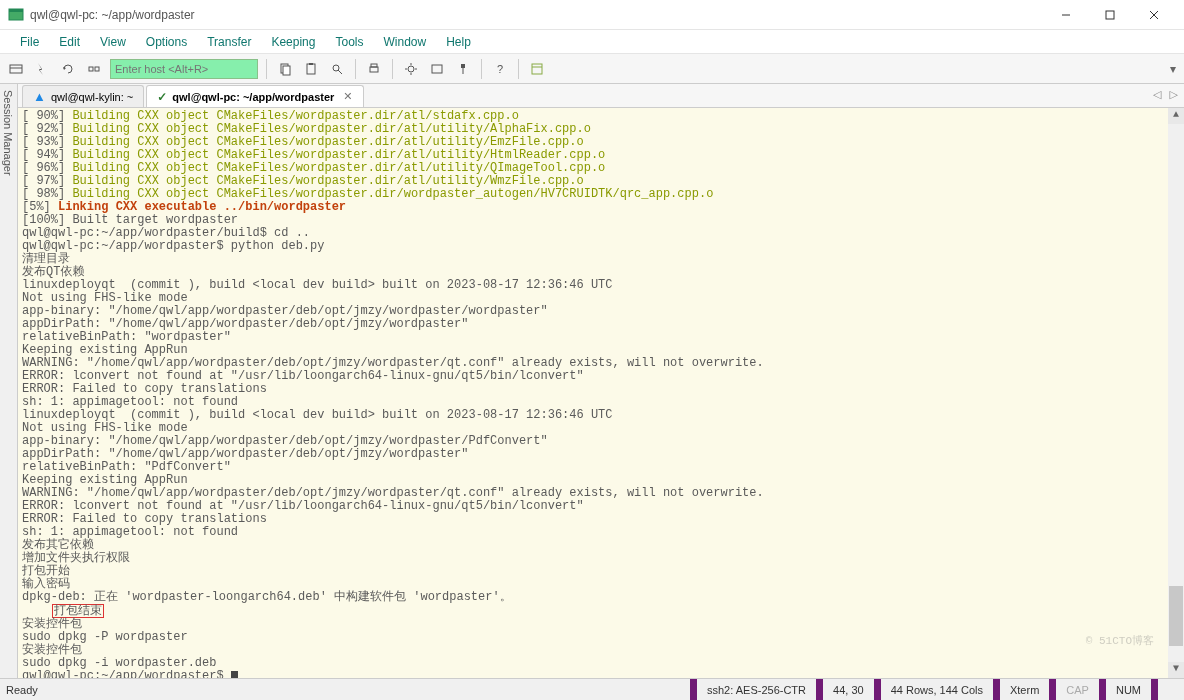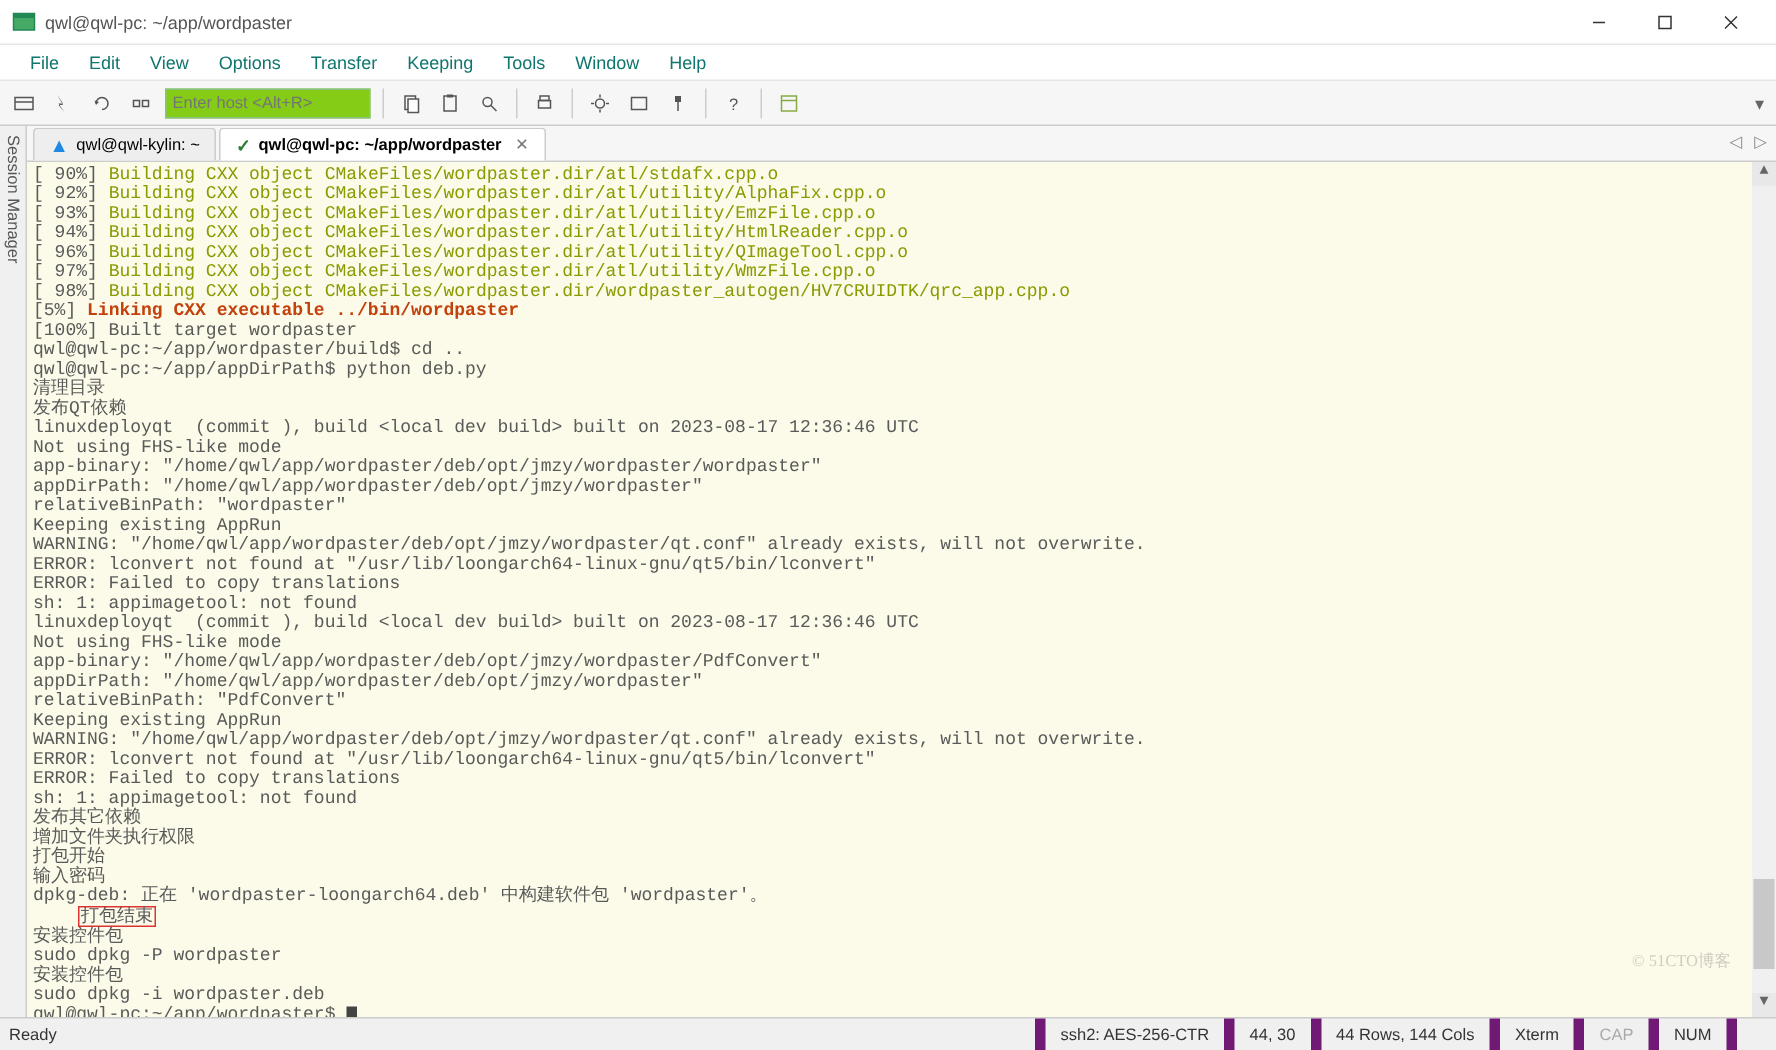--- a/index.html
+++ b/index.html
@@ -7,21 +7,21 @@
 .titlebar { height: 30px; background: #fff; display: flex; align-items: center; padding: 0 8px; border-bottom: 1px solid #e5e5e5; }
 .titlebar-icon { width: 16px; height: 16px; margin-right: 6px; display: inline-block; }
 .titlebar-text { flex: 1; color: #555; font-size: 12px; }
 .win-controls { display: flex; gap: 0; }
 .win-btn { width: 44px; height: 28px; display: flex; align-items: center; justify-content: center; color: #555; }
 .menubar { height: 24px; background: #fff; display: flex; align-items: center; padding: 0 10px; gap: 0; border-bottom: 1px solid #e5e5e5; }
 .menu-item { padding: 3px 10px; color: #0f766e; }
 .toolbar { height: 30px; background: #f6f6f6; display: flex; align-items: center; padding: 0 6px; gap: 6px; border-bottom: 1px solid #ccc; position: relative; }
 .tool-btn { width: 20px; height: 20px; display: flex; align-items: center; justify-content: center; color: #444; }
 .tool-sep { width: 1px; height: 20px; background: #ccc; margin: 0 2px; }
-.host-input { width: 137px; height: 20px; background: #84cc16; border: 1px solid #8ac08a; color: #555; font-size: 11px; padding: 0 4px; }
+.host-input { width: 148px; height: 20px; background: #86efac; border: 1px solid #8ac08a; color: #555; font-size: 11px; padding: 0 4px; }
 .toolbar-drop { position: absolute; right: 4px; top: 8px; width: 10px; height: 10px; color: #666; }
 .main-area { flex: 1; display: flex; overflow: hidden; }
 .side-tab { width: 18px; background: #f0f0f0; border-right: 1px solid #ccc; writing-mode: vertical-lr; text-orientation: mixed; padding: 6px 2px; color: #555; font-size: 11px; }
 .term-wrap { flex: 1; display: flex; flex-direction: column; background: #fff; }
 .tabs { height: 24px; background: #f6f6f6; display: flex; align-items: flex-end; padding: 0 4px; border-bottom: 1px solid #ccc; position: relative; }
 .tab { height: 22px; padding: 0 10px; display: flex; align-items: center; gap: 5px; border: 1px solid #ccc; border-bottom: none; background: #eee; font-size: 11px; border-radius: 3px 3px 0 0; margin-right: 2px; }
 .tab.active { background: #fff; }
 .tab-icon-warn { color: #1e88e5; font-size: 13px; }
 .tab-icon-ok { color: #2e7d32; font-size: 12px; font-weight: bold; }
 .tab-close { color: #777; font-size: 11px; margin-left: 4px; }
@@ -30,21 +30,21 @@
 .terminal .scroll { position: absolute; right: 0; top: 0; bottom: 0; width: 16px; background: #f0f0f0; display:flex; flex-direction:column; align-items:center; justify-content:space-between; }
 .scroll-arrow { height: 16px; width:100%; text-align:center; font-size:10px; color:#666; background:#e8e8e8;}
 .scroll-thumb { width: 14px; flex: 0 0 60px; background: #c8c8c8; margin-top: auto; margin-bottom: 16px;}
 .g { color: #8a9a00; }
 .bold { font-weight: bold; color: #c2410c;}
 .hl { border: 1px solid #d33; padding: 0 1px; display: inline-block; line-height: 12px; margin-left: 30px;}
 .cursor { background: #444; color: #444; display:inline-block; width:7px; height:12px; vertical-align: text-bottom;}
 .statusbar { height: 22px; background: #f0f0f0; border-top: 1px solid #ccc; display: flex; align-items: center; font-size: 11px; color: #333; padding: 0 6px; gap: 0; }
 .sb-cell { padding: 0 10px; border-left: 7px solid #701a75; height: 100%; display: flex; align-items: center; }
 .sb-first { flex: 1; border-left: none; padding-left: 0; }
-.watermark { position: absolute; right: 30px; bottom: 52px; font-size: 11px; color: rgba(120,120,120,.35); font-family: Liberation Serif, serif; pointer-events: none; }
+.watermark { position: absolute; right: 30px; bottom: 52px; font-size: 11px; color: rgba(120,120,120,.35); font-family: Liberation Mono, monospace; pointer-events: none; }
 </style>
 </head>
 <body>
 
 <div class="titlebar">
   <span class="titlebar-icon">
     <svg viewBox="0 0 16 16">
         <rect x="1" y="2" width="14" height="11" fill="#4a6" stroke="#285"></rect>
         <rect x="1" y="2" width="14" height="3" fill="#285"></rect>
       </svg>
@@ -193,21 +193,21 @@
     <div class="terminal"><div>[ <span>90%</span>] <span class="g">Building CXX object CMakeFiles/wordpaster.dir/atl/stdafx.cpp.o</span>
 [ <span>92%</span>] <span class="g">Building CXX object CMakeFiles/wordpaster.dir/atl/utility/AlphaFix.cpp.o</span>
 [ <span>93%</span>] <span class="g">Building CXX object CMakeFiles/wordpaster.dir/atl/utility/EmzFile.cpp.o</span>
 [ <span>94%</span>] <span class="g">Building CXX object CMakeFiles/wordpaster.dir/atl/utility/HtmlReader.cpp.o</span>
 [ <span>96%</span>] <span class="g">Building CXX object CMakeFiles/wordpaster.dir/atl/utility/QImageTool.cpp.o</span>
 [ <span>97%</span>] <span class="g">Building CXX object CMakeFiles/wordpaster.dir/atl/utility/WmzFile.cpp.o</span>
 [ <span>98%</span>] <span class="g">Building CXX object CMakeFiles/wordpaster.dir/wordpaster_autogen/HV7CRUIDTK/qrc_app.cpp.o</span>
 [<span>5%</span>] <span class="g bold">Linking CXX executable ../bin/wordpaster</span>
 <span>[100%] Built target wordpaster</span>
 <span>qwl@qwl-pc:~/app/wordpaster/build$ cd ..</span>
-<span>qwl@qwl-pc:~/app/appDirPath$ python deb.py</span>
+<span>qwl@qwl-pc:~/app/wordpaster$ python deb.py</span>
 <span>清理目录</span>
 <span>发布QT依赖</span>
 <span>linuxdeployqt  (commit ), build &lt;local dev build&gt; built on 2023-08-17 12:36:46 UTC</span>
 <span>Not using FHS-like mode</span>
 <span>app-binary: "/home/qwl/app/wordpaster/deb/opt/jmzy/wordpaster/wordpaster"</span>
 <span>appDirPath: "/home/qwl/app/wordpaster/deb/opt/jmzy/wordpaster"</span>
 <span>relativeBinPath: "wordpaster"</span>
 <span>Keeping existing AppRun</span>
 <span>WARNING: "/home/qwl/app/wordpaster/deb/opt/jmzy/wordpaster/qt.conf" already exists, will not overwrite.</span>
 <span>ERROR: lconvert not found at "/usr/lib/loongarch64-linux-gnu/qt5/bin/lconvert"</span>

